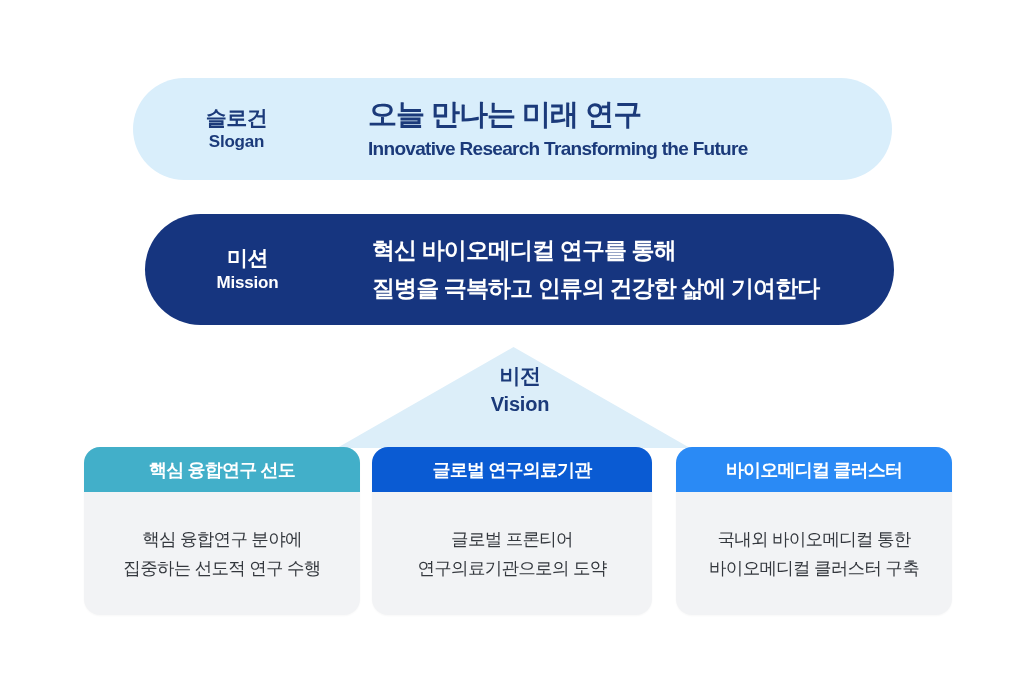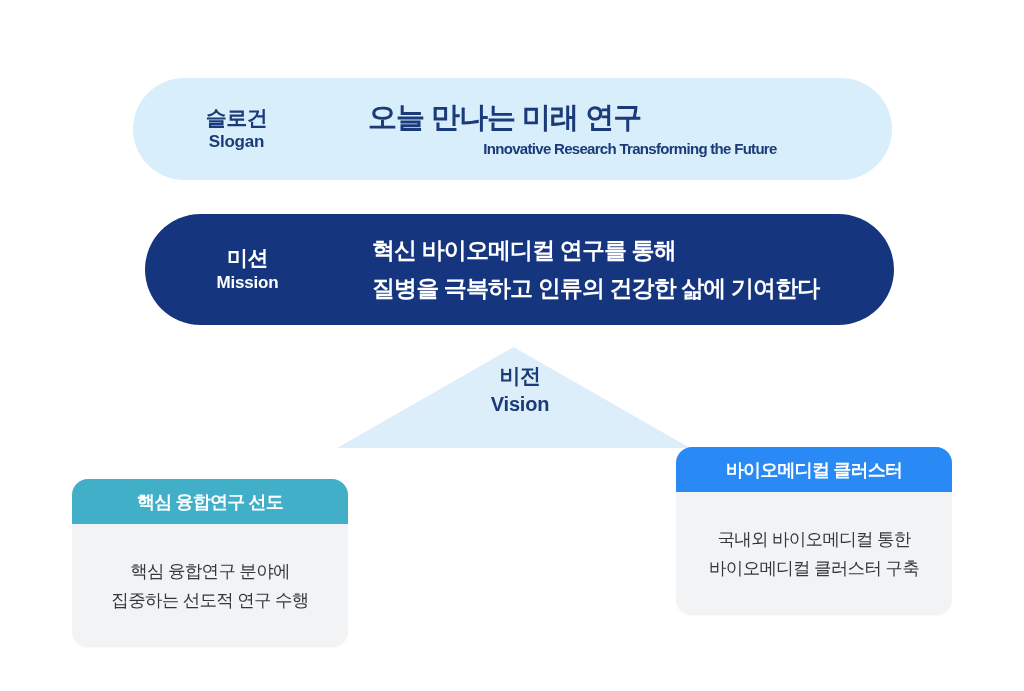--- a/index.html
+++ b/index.html
@@ -56,27 +56,26 @@
     padding-left: 28px;
   }
   .slogan-title {
     font-size: 29px;
     font-weight: bold;
     color: #1b3a7a;
     letter-spacing: -1px;
     line-height: 1.22;
   }
   .slogan-sub {
-    font-size: 15px;
+    font-size: 19px;
     font-weight: bold;
     color: #1b3a7a;
     letter-spacing: -0.7px;
     margin-top: 5px;
     line-height: 1.2;
-    text-align: center;
   }
 
   
   .mission-band {
     position: absolute;
     left: 145px;
     top: 214px;
     width: 749px;
     height: 111px;
     background: #16357f;
@@ -164,21 +163,21 @@
     padding-bottom: 6px;
   }
   .card-line {
     font-size: 17.5px;
     color: #33373d;
     letter-spacing: -0.7px;
     line-height: 1.62;
     white-space: nowrap;
   }
 
-  .card-1 { left: 72px;  width: 276px; margin-top: 32px; }
+  .card-1 { left: 84px;  width: 276px; }
   .card-2 { left: 372px; width: 280px; }
   .card-3 { left: 676px; width: 276px; }
 </style>
 </head>
 <body>
 
 <div id="stage">
 
   <div class="slogan-band">
     <div class="label-block">
@@ -215,20 +214,29 @@
   <div class="card card-1">
     <div class="card-head" style="background:#42AFC9">
       <div class="card-head-text">핵심 융합연구 선도</div>
     </div>
     <div class="card-body">
       <div class="card-line">핵심 융합연구 분야에</div>
       <div class="card-line">집중하는 선도적 연구 수행</div>
     </div>
   </div>
 
+  <div class="card card-2">
+    <div class="card-head" style="background:#0A5BD3">
+      <div class="card-head-text">글로벌 연구의료기관</div>
+    </div>
+    <div class="card-body">
+      <div class="card-line">글로벌 프론티어</div>
+      <div class="card-line">연구의료기관으로의 도약</div>
+    </div>
+  </div>
 
   <div class="card card-3">
     <div class="card-head" style="background:#2A8AF5">
       <div class="card-head-text">바이오메디컬 클러스터</div>
     </div>
     <div class="card-body">
       <div class="card-line">국내외 바이오메디컬 통한</div>
       <div class="card-line">바이오메디컬 클러스터 구축</div>
     </div>
   </div>

